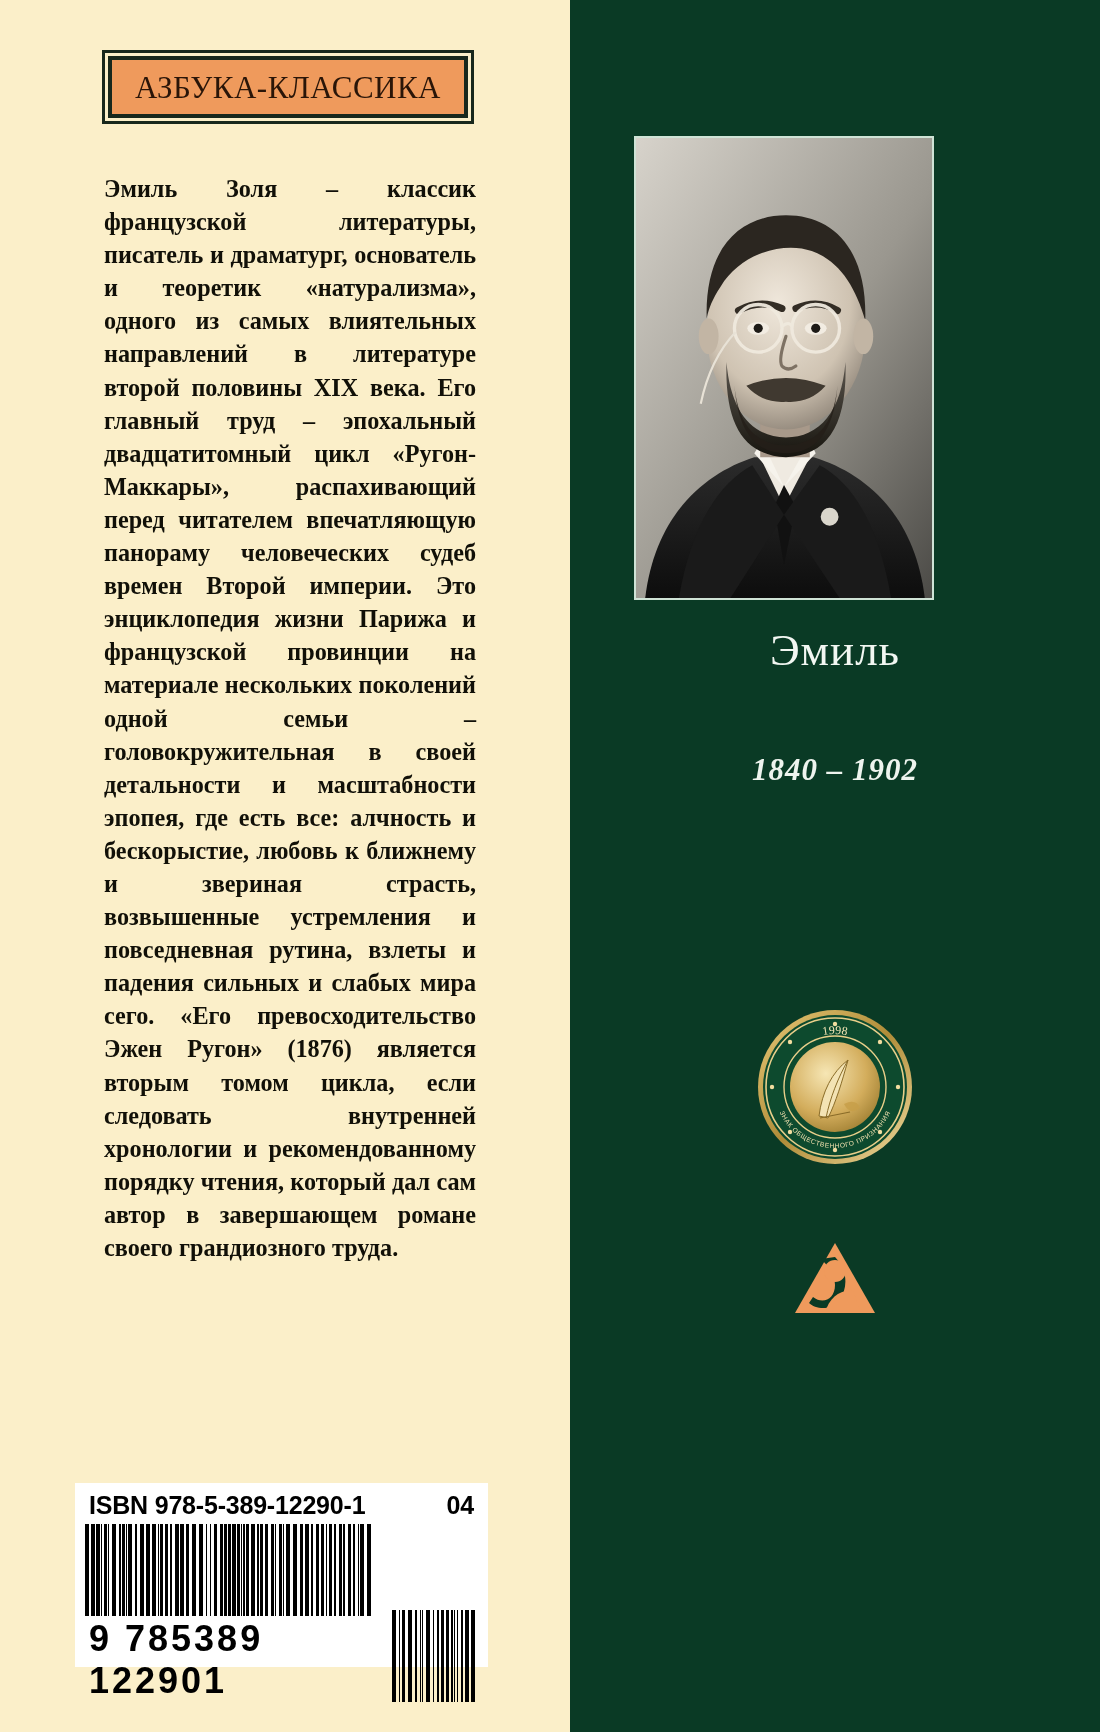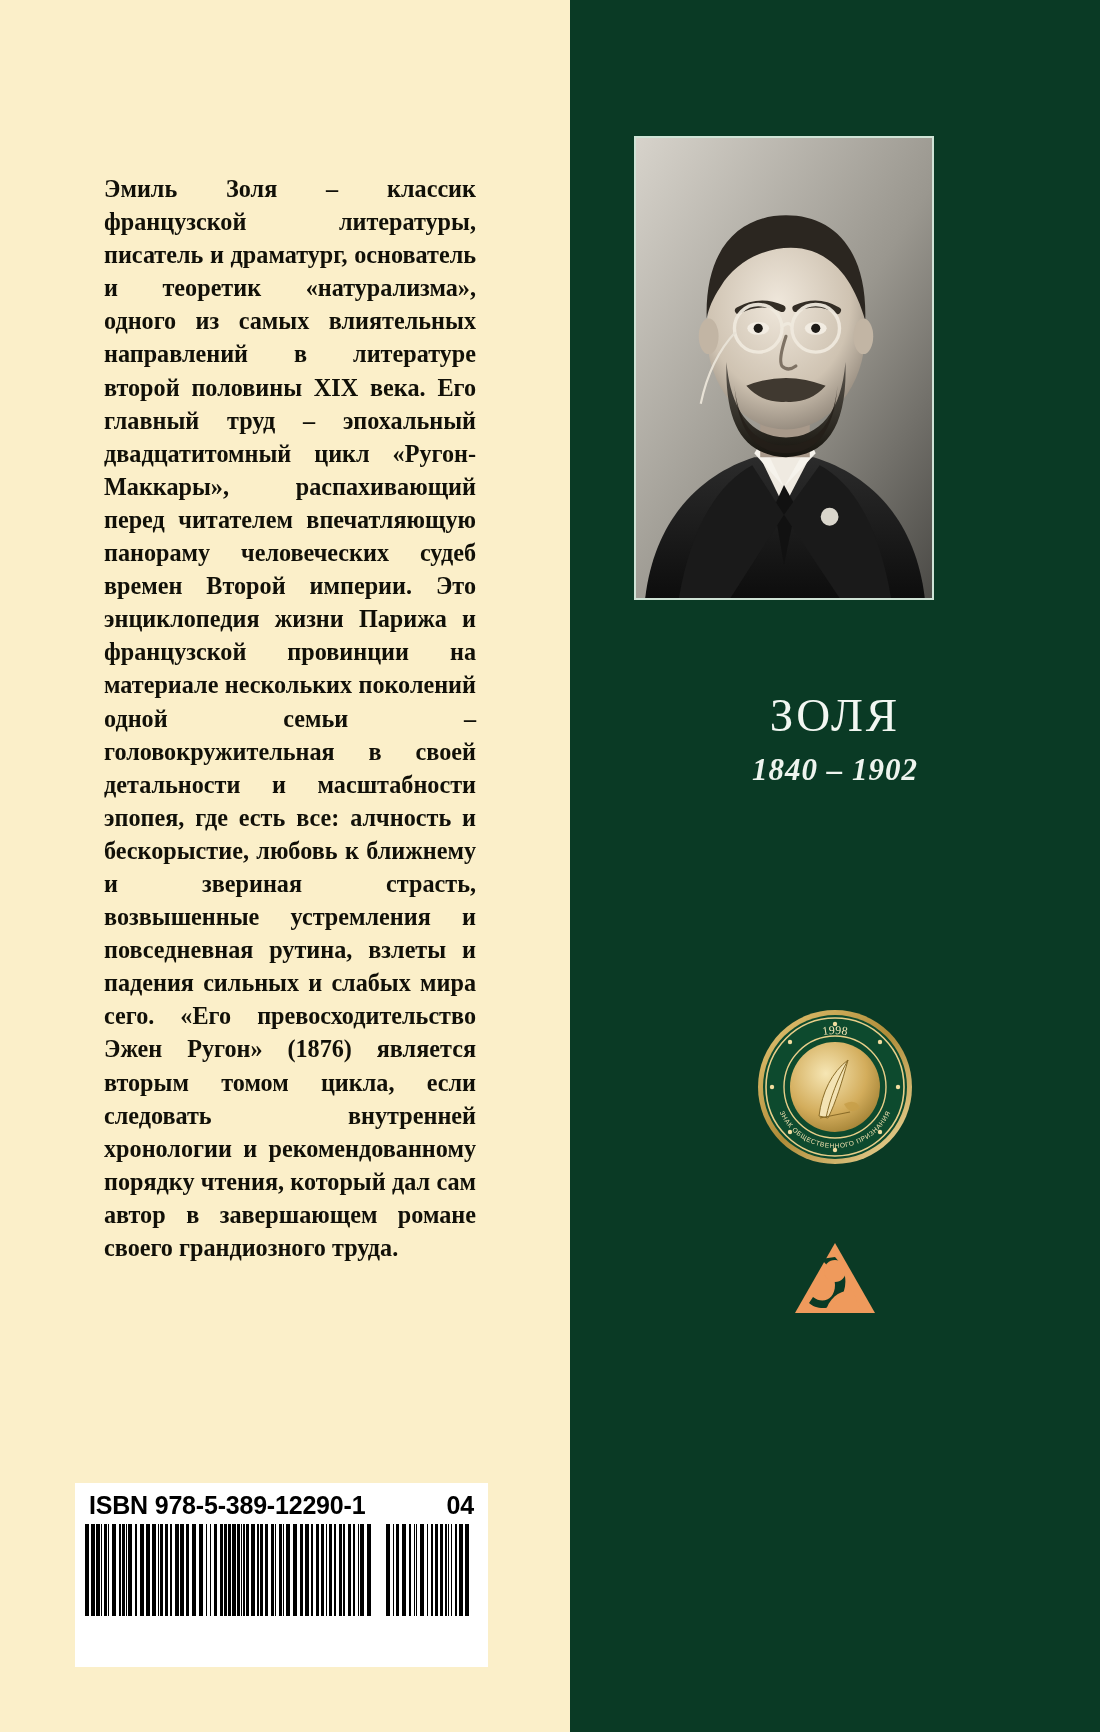--- a/index.html
+++ b/index.html
@@ -214,20 +214,23 @@
     letter-spacing: 0.5px;
   }
 </style>
 </head>
 <body>
 
 <div class="cover">
 
   <div class="left-panel">
 
+    <div class="series-badge">
+      <div class="series-badge-label">АЗБУКА-КЛАССИКА</div>
+    </div>
 
     <div class="annotation">
       <p>Эмиль Золя – классик французской литературы, писатель и драматург, основатель и теоретик «натурализма», одного из самых влиятельных направлений в литературе второй половины XIX века. Его главный труд – эпохальный двадцатитомный цикл «Ругон-Маккары», распахивающий перед читателем впечатляющую панораму человеческих судеб времен Второй империи. Это энциклопедия жизни Парижа и французской провинции на материале нескольких поколений одной семьи – головокружительная в своей детальности и масштабности эпопея, где есть все: алчность и бескорыстие, любовь к ближнему и звериная страсть, возвышенные устремления и повседневная рутина, взлеты и падения сильных и слабых мира сего. «Его превосходительство Эжен Ругон» (1876) является вторым томом цикла, если следовать внутренней хронологии и рекомендованному порядку чтения, который дал сам автор в завершающем романе своего грандиозного труда.</p>
     </div>
 
     <div class="barcode-block">
       <div class="barcode-top">
         <span><span>ISBN</span>&nbsp;<span>978-5-389-12290-1</span></span>
         <span>04</span>
       </div>
@@ -348,20 +351,21 @@
               <span style="width: 2px; height: 92px; background: transparent;"></span>
               <span style="width: 2px; height: 92px;"></span>
               <span style="width: 3px; height: 92px; background: transparent;"></span>
               <span style="width: 1px; height: 92px;"></span>
               <span style="width: 1px; height: 92px; background: transparent;"></span>
               <span style="width: 4px; height: 92px;"></span>
               <span style="width: 3px; height: 92px; background: transparent;"></span>
               <span style="width: 4px; height: 92px;"></span>
               <span style="width: 3px; height: 92px; background: transparent;"></span>
             </div>
+          <div class="barcode-digits">9 785389 122901</div>
         </div>
         <div class="barcode-right-col">
           <div class="bars" id="bars-addon">
               <span style="width: 4px; height: 92px;"></span>
               <span style="width: 3px; height: 92px; background: transparent;"></span>
               <span style="width: 1px; height: 92px;"></span>
               <span style="width: 2px; height: 92px; background: transparent;"></span>
               <span style="width: 3px; height: 92px;"></span>
               <span style="width: 3px; height: 92px; background: transparent;"></span>
               <span style="width: 4px; height: 92px;"></span>
@@ -464,21 +468,21 @@
         <path d="M92 226 C90 290 110 320 152 322 C194 320 214 290 212 226 C208 276 186 302 152 302 C118 302 96 276 92 226 Z" fill="url(#beardGrad)"></path>
         <path d="M100 250 C104 300 124 318 152 318 C180 318 200 300 204 250 C200 292 180 310 152 310 C124 310 104 292 100 250 Z" fill="#241f19" opacity="0.85"></path>
 
         <path d="M118 330 L150 380 L96 464 L44 464 C56 392 84 348 118 330 Z" fill="#1a1a1a"></path>
         <path d="M186 330 L150 380 L206 464 L258 464 C246 392 220 348 186 330 Z" fill="#1a1a1a"></path>
 
         <circle cx="196" cy="382" r="9" fill="#f0ebe0" opacity="0.9"></circle>
       </svg>
     </div>
 
-    <div class="author-last">ЗОЛЯ</div>
+    <div class="author-first">Эмиль</div>
     <div class="author-dates">1840 – 1902</div>
 
     <div class="seal">
       <svg width="158" height="158" viewBox="0 0 158 158">
         <defs>
           <linearGradient id="goldRim" x1="0" y1="0" x2="1" y2="1">
             <stop offset="0%" stop-color="#e7c877"></stop>
             <stop offset="50%" stop-color="#b08c38"></stop>
             <stop offset="100%" stop-color="#f0dca0"></stop>
           </linearGradient>

